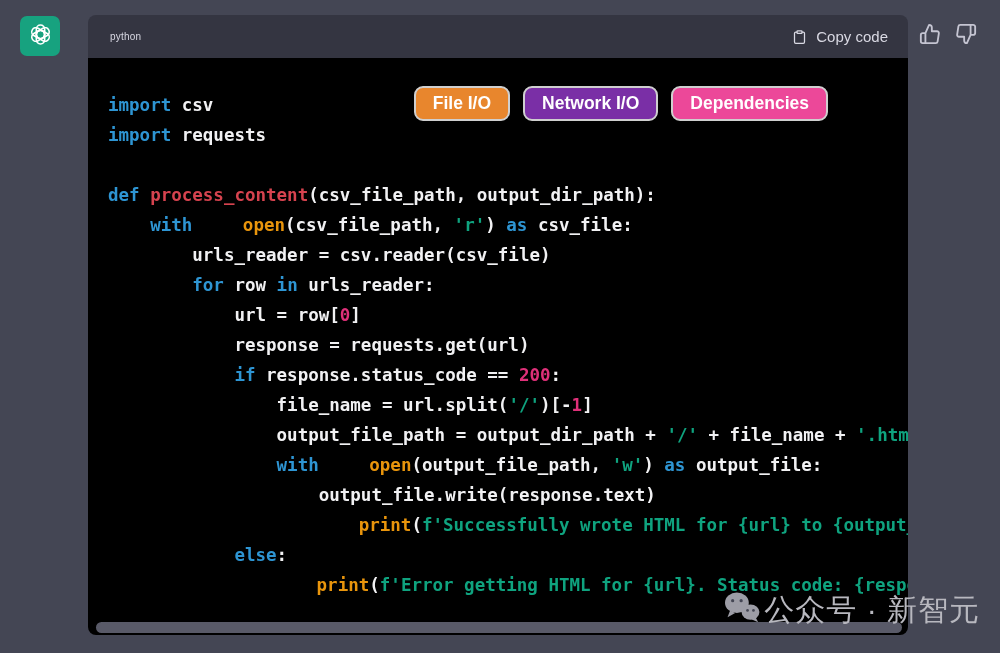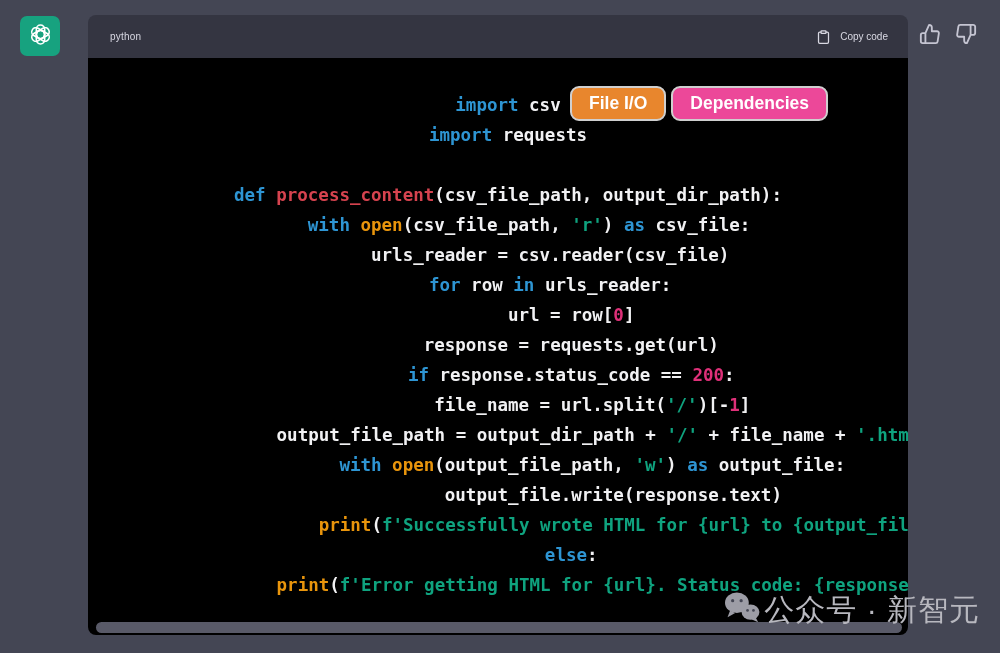--- a/index.html
+++ b/index.html
@@ -29,48 +29,47 @@
     height: 43px; flex: 0 0 43px;
     background: var(--header-bg, #343541);
     color: var(--header-text, #d9d9e3);
     display: flex; align-items: center;
     padding: 0 20px 0 22px;
   }
   .lang-label { font-size: 10px; letter-spacing: .2px; }
   .copy-btn {
     margin-left: auto; display: flex; align-items: center; gap: 9px;
     background: none; border: none; color: var(--header-text, #d9d9e3);
-    font-family: "Liberation Sans", sans-serif; font-size: 10px; cursor: pointer;
+    font-family: "Liberation Sans", sans-serif; font-size: 15px; cursor: pointer;
   }
   .copy-btn svg { display: block; }
 
   .code-area {
     position: relative; flex: 1;
     background: var(--code-bg, #000);
     overflow: hidden;
   }
   .code-content {
     font-family: "DejaVu Sans Mono", "Liberation Mono", monospace;
     font-size: 17.5px; font-weight: bold;
     padding: 32px 0 0 20px;
     white-space: pre;
-    text-align: center;
   }
   .code-line { height: 30px; line-height: 30px; }
   .tok-pl  { color: var(--plain, #f1f1f3); }
   .tok-kw  { color: var(--keyword, #2e95d3); }
   .tok-fn  { color: var(--function-name, #d6434f); }
-  .tok-bi  { color: var(--builtin, #e9950c); }
+  .tok-bi  { color: var(--builtin, #e9950c); margin-left: 40px; }
   .tok-str { color: var(--string, #0fa37f); }
   .tok-num { color: var(--number, #df3079); }
 
   
   .badge-row {
     position: absolute; top: 28px; right: 80px;
-    display: flex; gap: 5px;
+    display: flex; gap: 13px;
   }
   .badge {
     border: 2px solid var(--badge-border, #cfcfcf);
     border-radius: 9px;
     color: #fff; font-weight: bold; font-size: 17.5px;
     padding: 4px 17px; line-height: 23px;
     box-shadow: 0 1px 3px rgba(0,0,0,.45);
     white-space: nowrap;
   }
 
@@ -132,20 +131,21 @@
         </svg>
       </span>
       <span>Copy code</span>
     </button>
   </div>
 
   <div class="code-area">
     <div class="code-content"><div class="code-line"><span class="tok-kw">import</span><span class="tok-pl"> csv</span></div><div class="code-line"><span class="tok-kw">import</span><span class="tok-pl"> requests</span></div><div class="code-line">&nbsp;</div><div class="code-line"><span class="tok-kw">def</span><span class="tok-pl"> </span><span class="tok-fn">process_content</span><span class="tok-pl">(csv_file_path, output_dir_path):</span></div><div class="code-line"><span class="tok-pl">    </span><span class="tok-kw">with</span><span class="tok-pl"> </span><span class="tok-bi">open</span><span class="tok-pl">(csv_file_path, </span><span class="tok-str">'r'</span><span class="tok-pl">) </span><span class="tok-kw">as</span><span class="tok-pl"> csv_file:</span></div><div class="code-line"><span class="tok-pl">        urls_reader = csv.reader(csv_file)</span></div><div class="code-line"><span class="tok-pl">        </span><span class="tok-kw">for</span><span class="tok-pl"> row </span><span class="tok-kw">in</span><span class="tok-pl"> urls_reader:</span></div><div class="code-line"><span class="tok-pl">            url = row[</span><span class="tok-num">0</span><span class="tok-pl">]</span></div><div class="code-line"><span class="tok-pl">            response = requests.get(url)</span></div><div class="code-line"><span class="tok-pl">            </span><span class="tok-kw">if</span><span class="tok-pl"> response.status_code == </span><span class="tok-num">200</span><span class="tok-pl">:</span></div><div class="code-line"><span class="tok-pl">                file_name = url.split(</span><span class="tok-str">'/'</span><span class="tok-pl">)[-</span><span class="tok-num">1</span><span class="tok-pl">]</span></div><div class="code-line"><span class="tok-pl">                output_file_path = output_dir_path + </span><span class="tok-str">'/'</span><span class="tok-pl"> + file_name + </span><span class="tok-str">'.html'</span></div><div class="code-line"><span class="tok-pl">                </span><span class="tok-kw">with</span><span class="tok-pl"> </span><span class="tok-bi">open</span><span class="tok-pl">(output_file_path, </span><span class="tok-str">'w'</span><span class="tok-pl">) </span><span class="tok-kw">as</span><span class="tok-pl"> output_file:</span></div><div class="code-line"><span class="tok-pl">                    output_file.write(response.text)</span></div><div class="code-line"><span class="tok-pl">                    </span><span class="tok-bi">print</span><span class="tok-pl">(</span><span class="tok-str">f'Successfully wrote HTML for {url} to {output_file_path}'</span></div><div class="code-line"><span class="tok-pl">            </span><span class="tok-kw">else</span><span class="tok-pl">:</span></div><div class="code-line"><span class="tok-pl">                </span><span class="tok-bi">print</span><span class="tok-pl">(</span><span class="tok-str">f'Error getting HTML for {url}. Status code: {response.status_code}'</span></div></div>
     <div class="badge-row">
         <div class="badge" style="background: rgb(232, 134, 45);">File I/O</div>
+        <div class="badge" style="background: rgb(122, 47, 166);">Network I/O</div>
         <div class="badge" style="background: #ec4899;">Dependencies</div>
       </div>
     <div class="h-scrollbar"></div>
   </div>
 </div>
 
 <div class="feedback-bar">
   <button>
     <span>
       <svg width="22" height="22" viewBox="0 0 24 24" fill="none" stroke="currentColor" stroke-width="2" stroke-linecap="round" stroke-linejoin="round">

